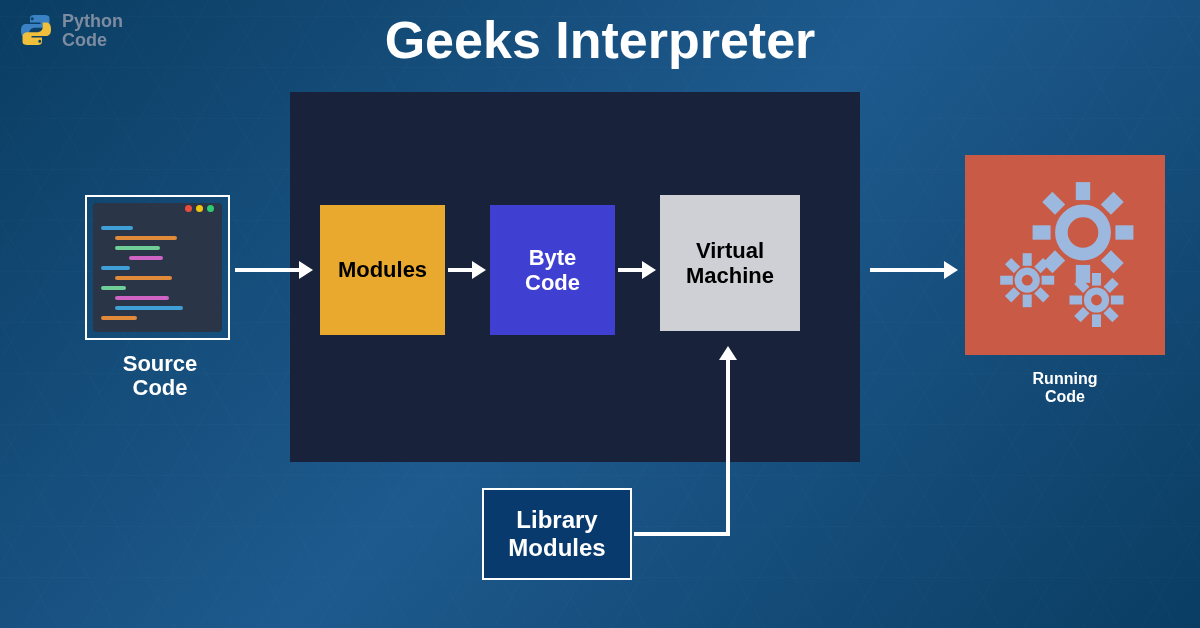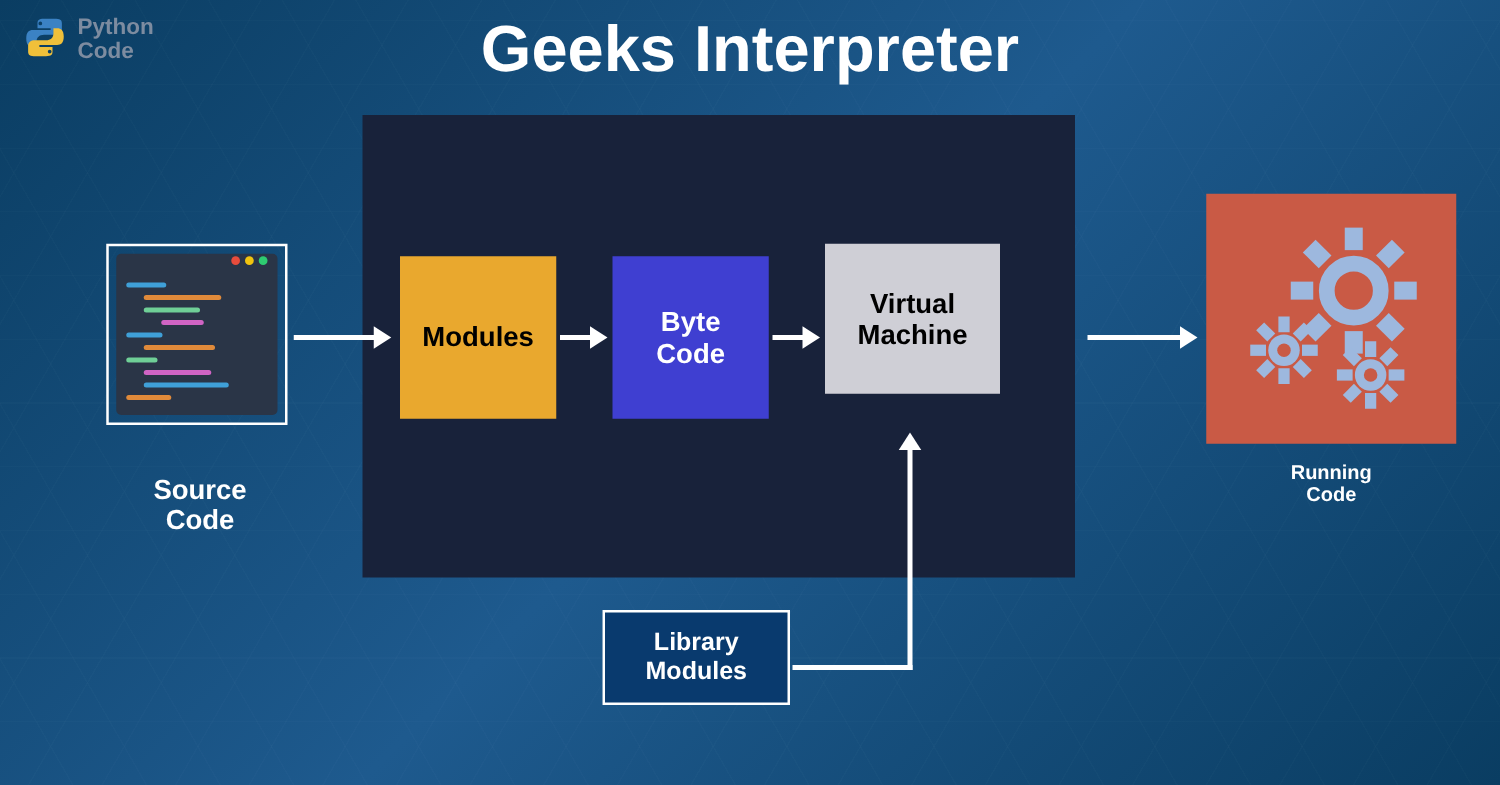--- a/index.html
+++ b/index.html
@@ -42,56 +42,56 @@
   width: 100%; height: 100%;
   background: #2a3547; border-radius: 4px;
   display: flex; flex-direction: column;
 }
 .editor-bar { height: 16px; display: flex; align-items: center; padding: 0 8px; gap: 4px; justify-content: flex-end; }
 .dot { width: 7px; height: 7px; border-radius: 50%; }
 .editor-body { flex: 1; padding: 6px 8px; }
 .code-line { height: 4px; border-radius: 2px; margin: 6px 0; }
 .src-label {
   position: absolute; top: 352px; left: 100px; width: 120px;
-  text-align: center; color: #fff; font-weight: 700; font-size: 22px; line-height: 1.1; margin-top: 28px;
+  text-align: center; color: #fff; font-weight: 700; font-size: 22px; line-height: 1.1;
 }
 .interp-box {
   position: absolute;
   top: 92px; left: 290px;
   width: 570px; height: 370px;
   background: #18223a;
 }
 .stage {
   position: absolute;
   top: 205px;
   width: 125px; height: 130px;
   display: flex; align-items: center; justify-content: center;
   text-align: center; font-weight: 700; font-size: 22px; line-height: 1.15;
 }
 .compiler { left: 320px; background: #e9a82e; color: #000; }
 .bytecode { left: 490px; background: #3f3fd1; color: #fff; }
-.vm { left: 660px; background: #cfcfd6; color: #000; top: 195px; height: 120px; width: 140px; }
+.vm { left: 660px; background: #cfcfd6; color: #000; top: 195px; height: 136px; width: 140px; }
 .run-box {
   position: absolute;
   top: 155px; left: 965px;
   width: 200px; height: 200px;
   background: #c95a45;
   display: flex; align-items: center; justify-content: center;
 }
 .run-label {
   position: absolute; top: 370px; left: 965px; width: 200px;
   text-align: center; color: #fff; font-weight: 700; font-size: 16px; line-height: 1.1;
 }
 .lib-box {
   position: absolute;
   top: 488px; left: 482px;
-  width: 150px; height: 76px;
+  width: 150px; height: 92px;
   background: #093a6e; border: 2px solid #fff;
   display: flex; align-items: center; justify-content: center;
-  color: #fff; font-weight: 700; font-size: 20px; text-align: center; line-height: 1.15;
+  color: #fff; font-weight: 700; font-size: 24px; text-align: center; line-height: 1.15;
 }
 .arrow { position: absolute; }
 .arrow-h .line { height: 4px; background: #fff; position: absolute; top: 50%; transform: translateY(-50%); left: 0; right: 12px; }
 .arrow-h .head { position: absolute; right: 0; top: 50%; transform: translateY(-50%); width: 0; height: 0; border-left: 14px solid #fff; border-top: 9px solid transparent; border-bottom: 9px solid transparent; }
 .arrow-v .head { position: absolute; top: 0; left: 50%; transform: translateX(-50%); width: 0; height: 0; border-bottom: 14px solid #fff; border-left: 9px solid transparent; border-right: 9px solid transparent; }
 .elbow { position: absolute; background: #fff; }
 </style>
 </head>
 <body>
 

